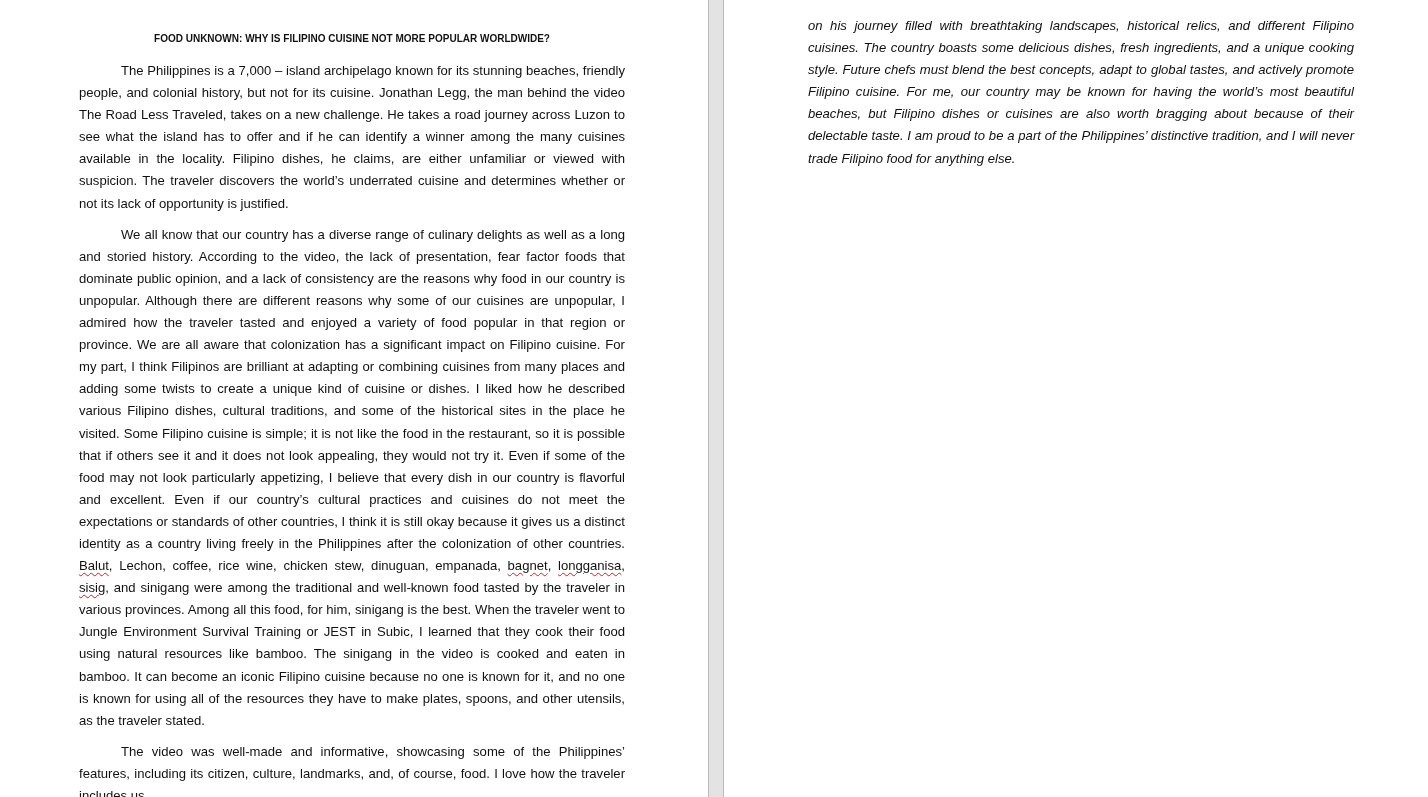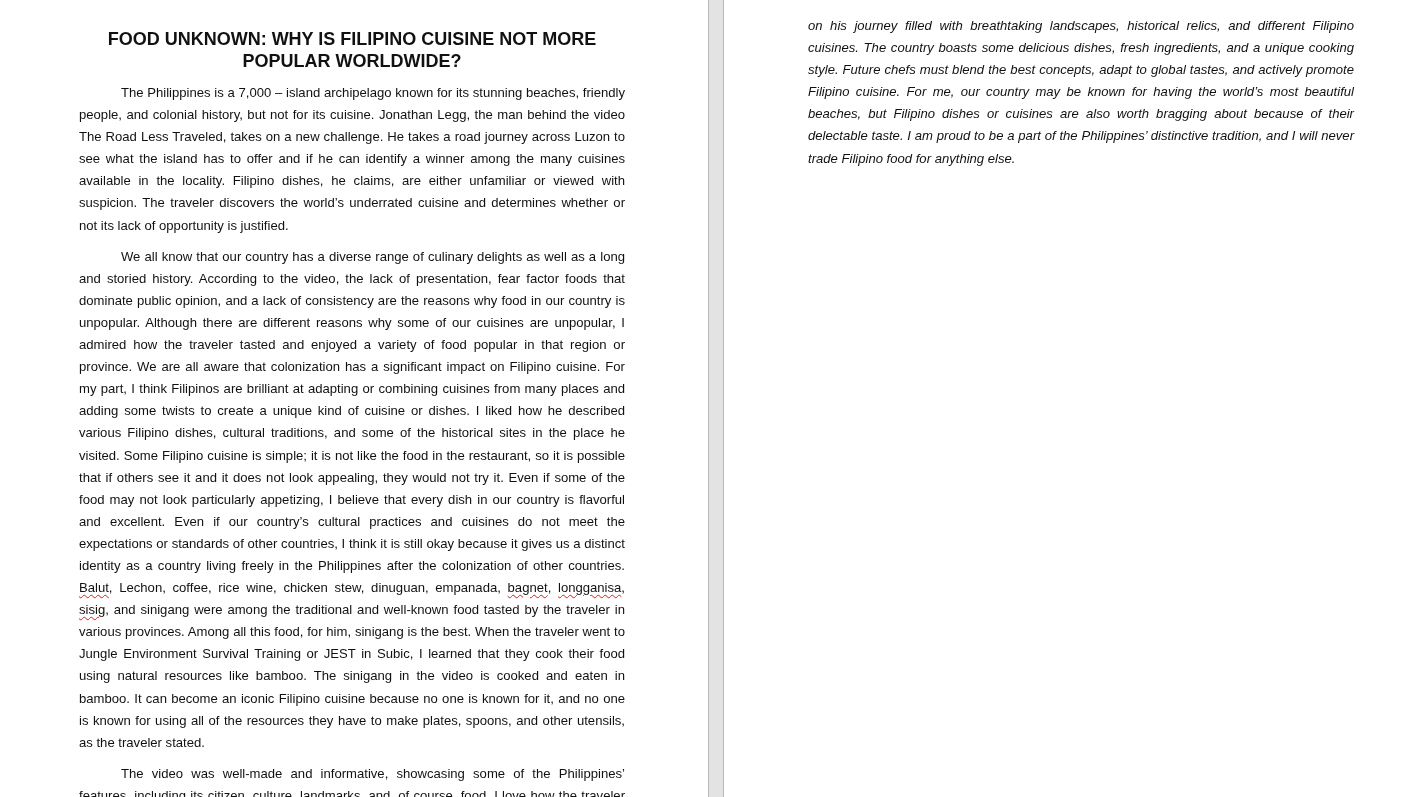--- a/index.html
+++ b/index.html
@@ -57,21 +57,21 @@
       width: 546px;
     }
     .page-right .content {
       left: 84px;
       top: 15px;
       width: 546px;
     }
     .doc-title {
       font-weight: bold;
       text-align: center;
-      font-size: 18px;
+      font-size: 10px;
       line-height: 22px;
       margin: 0 0 10px 0;
       letter-spacing: 0;
     }
     .para {
       margin: 0 0 9px 0;
       text-indent: 42px;
     }
     .para.no-indent {
       text-indent: 0;

